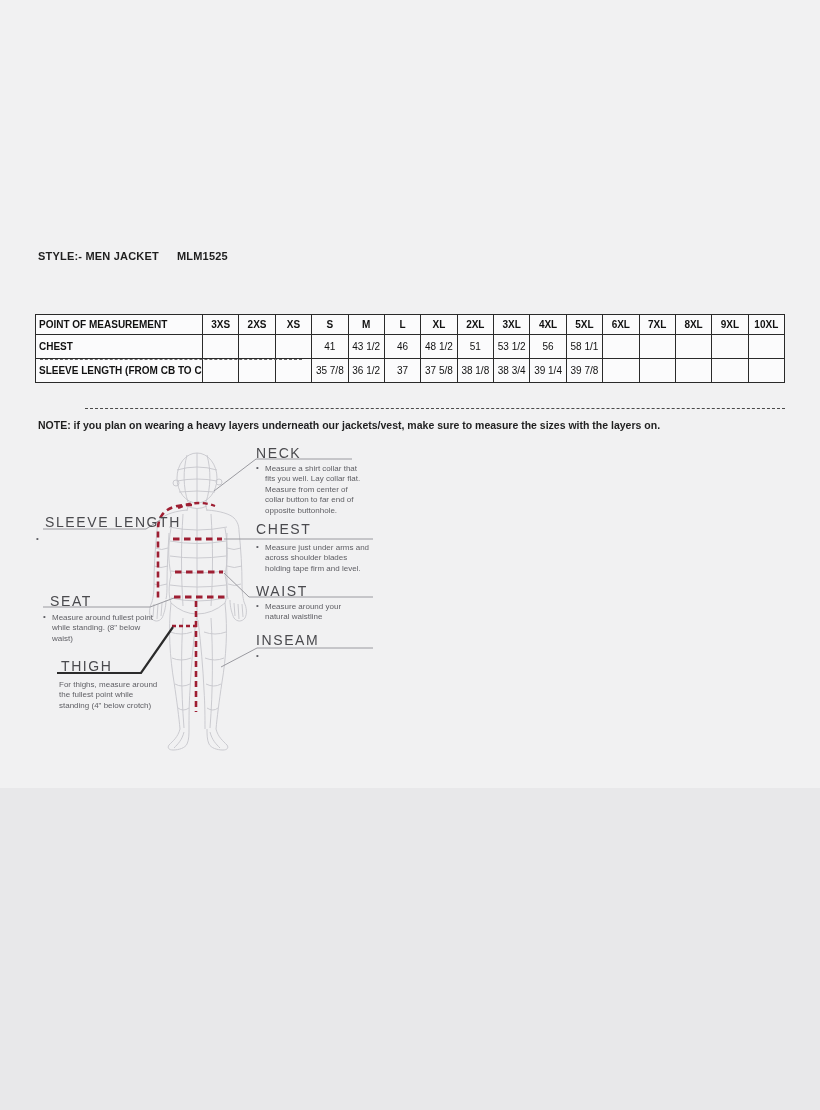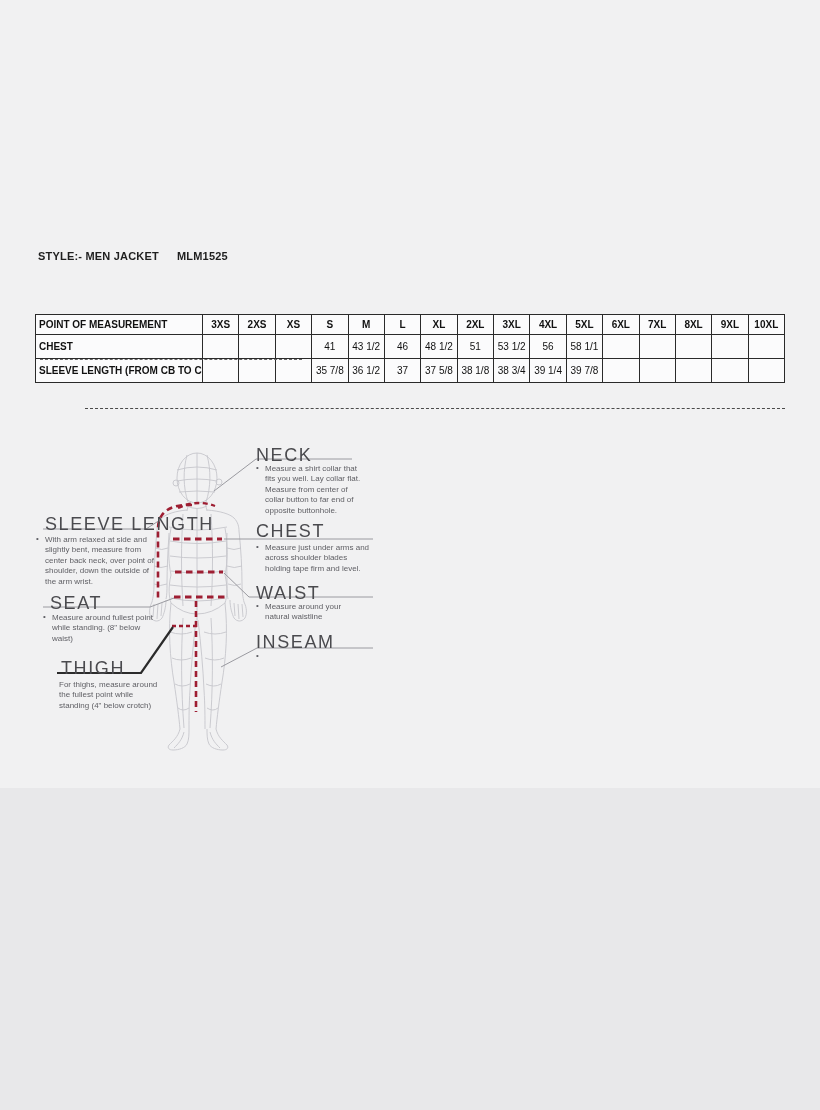--- a/index.html
+++ b/index.html
@@ -20,21 +20,21 @@
   .size-table td.dsep{border-bottom:1.6px dashed #2a2a2a;}
 
   
   .artifact{position:absolute;border-top:1.6px dashed #4a4a4a;height:0;}
 
   
   .doc-note{position:absolute;left:38px;top:419px;font-size:10.5px;font-weight:bold;color:#1f1f1f;}
 
   
   .diagram-svg{position:absolute;left:0;top:0;pointer-events:none;}
-  .sec-heading{position:absolute;font-size:18px;letter-spacing:1.6px;color:#4a4a4e;font-weight:normal;}
+  .sec-heading{position:absolute;font-size:14px;letter-spacing:1.6px;color:#4a4a4e;font-weight:normal;}
   .sec-text{position:absolute;font-size:8px;line-height:1.3;color:#5f5f64;}
   .sec-text.bulleted{padding-left:9px;}
   .sec-text .bullet{position:absolute;left:0;top:-1px;font-size:8px;color:#5f5f64;}
 </style>
 </head>
 <body>
 
 <div class="page">
 
   <div class="doc-title">
@@ -99,20 +99,21 @@
       <td></td>
       <td></td>
       <td></td>
     </tr>
   </tbody>
     </table>
 
   <div class="artifact" style="left:40px;top:359px;width:262px;border-color:#666;"></div>
   <div class="artifact" style="left:85px;top:408px;width:700px;"></div>
 
+  <div class="doc-note">NOTE: if you plan on wearing a heavy layers underneath our jackets/vest, make sure to measure the sizes with the layers on.</div>
 
   <svg class="diagram-svg" width="820" height="1110" viewBox="0 0 820 1110">
 
     <g stroke="#c6c6cc" stroke-width="0.9" fill="none">
 
       <ellipse cx="197" cy="478" rx="20" ry="25"></ellipse>
       <path d="M197,453 V503"></path>
       <path d="M187,455 C183,470 183,487 188,502"></path>
       <path d="M207,455 C211,470 211,487 206,502"></path>
       <path d="M177,470 Q197,464 217,470"></path>
@@ -205,21 +206,21 @@
     <span class="bullet">•</span><span>Measure around your natural waistline</span>
   </div>
 
   <div class="sec-heading" style="left:256px;top:632px;">INSEAM</div>
   <div class="sec-text bulleted" style="left:256px;top:652px;width:103px;">
     <span class="bullet">•</span>
   </div>
 
   <div class="sec-heading" style="left:45px;top:514px;">SLEEVE LENGTH</div>
   <div class="sec-text bulleted" style="left:36px;top:535px;width:114px;">
-    <span class="bullet">•</span><span>With arm relaxed at side and slightly bent, measure from center back neck, over point of shoulder, down the outside of the arm wrist.</span>
+    <span class="bullet">•</span>
   </div>
 
   <div class="sec-heading" style="left:50px;top:593px;">SEAT</div>
   <div class="sec-text bulleted" style="left:43px;top:613px;width:108px;">
     <span class="bullet">•</span><span>Measure around fullest point while standing. (8" below waist)</span>
   </div>
 
   <div class="sec-heading" style="left:61px;top:658px;">THIGH</div>
   <div class="sec-text" style="left:59px;top:680px;width:106px;">
     <span>For thighs, measure around the fullest point while standing (4" below crotch)</span>

